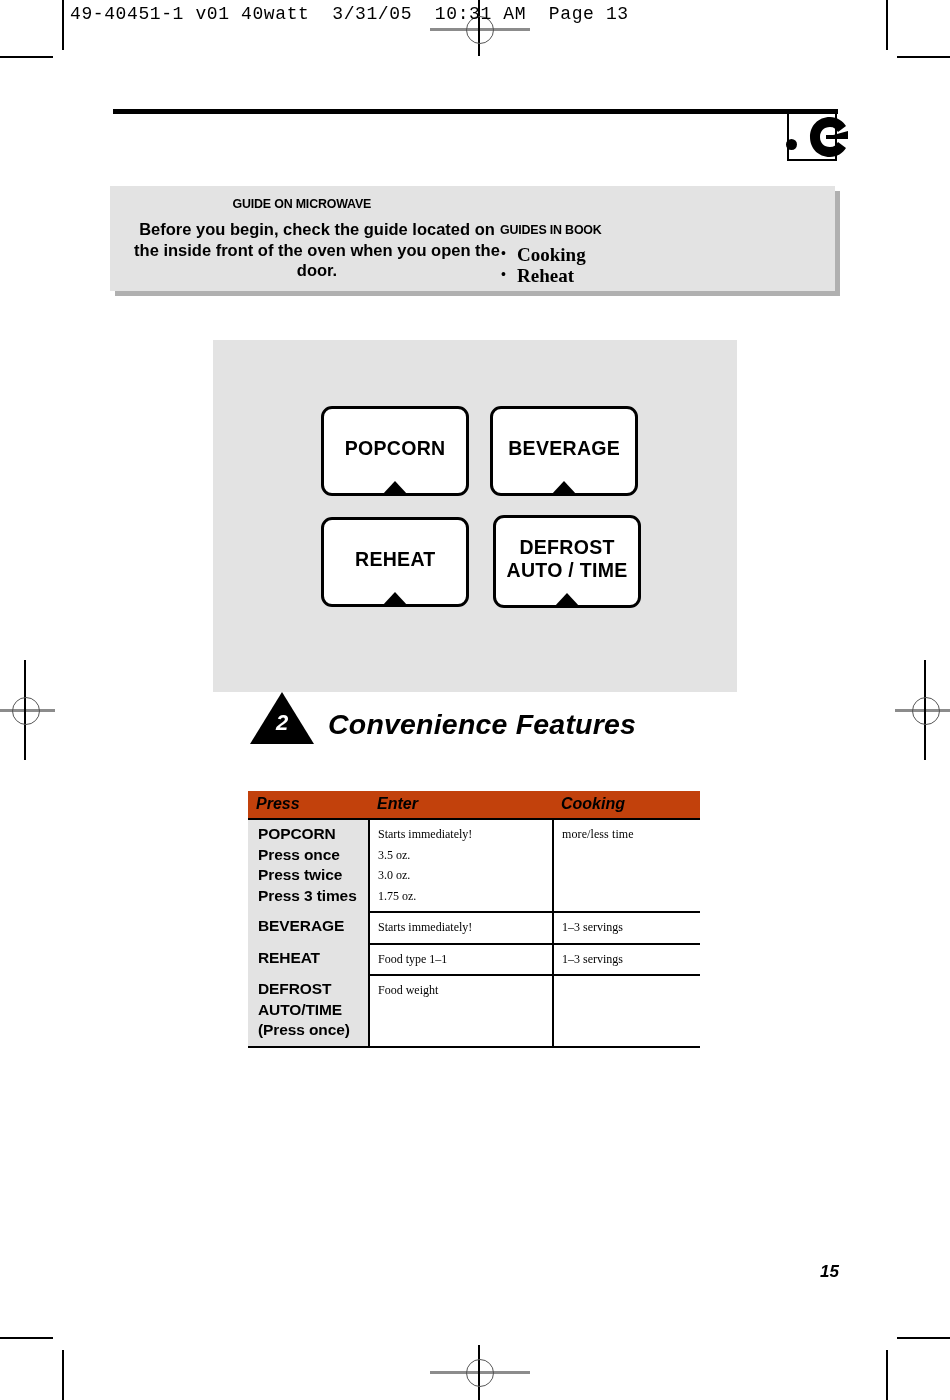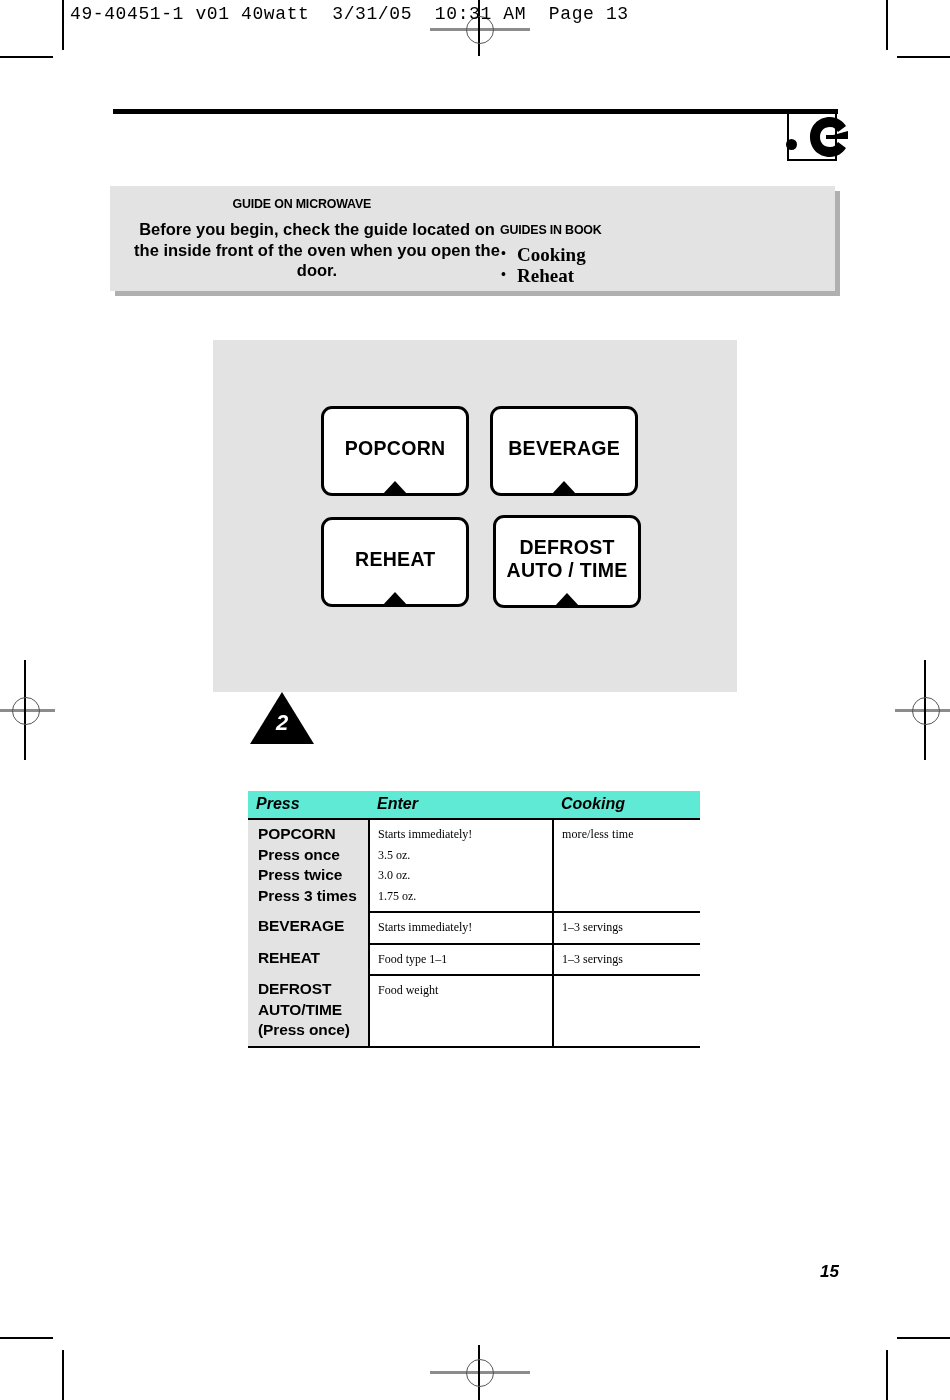--- a/index.html
+++ b/index.html
@@ -245,21 +245,21 @@
   table.features {
     border-collapse: collapse;
     width: 452px;
     table-layout: fixed;
   }
   table.features col.c1 { width: 121px; }
   table.features col.c2 { width: 184px; }
   table.features col.c3 { width: 147px; }
 
   table.features thead th {
-    background: #5eead4;
+    background: #c2410c;
     font-family: "Liberation Sans", sans-serif;
     font-weight: bold;
     font-style: italic;
     font-size: 16px;
     text-align: left;
     padding: 4px 0 5px 8px;
     border-bottom: 2.5px solid #000000;
     vertical-align: middle;
   }
   table.features tbody td {
@@ -379,20 +379,21 @@
 AUTO / TIME</span>
     <span class="notch"></span>
   </div>
 </div>
 
 <div class="section-head">
   <svg class="sect-tri" viewBox="0 0 64 52" xmlns="http://www.w3.org/2000/svg">
     <polygon points="32,0 64,52 0,52" fill="#000000"></polygon>
   </svg>
   <div class="sect-num">2</div>
+  <div class="sect-title">Convenience Features</div>
 </div>
 
 <div class="tbl-wrap">
   <table class="features">
     <colgroup>
         <col class="c1">
         <col class="c2">
         <col class="c3">
       </colgroup>
     <thead>

